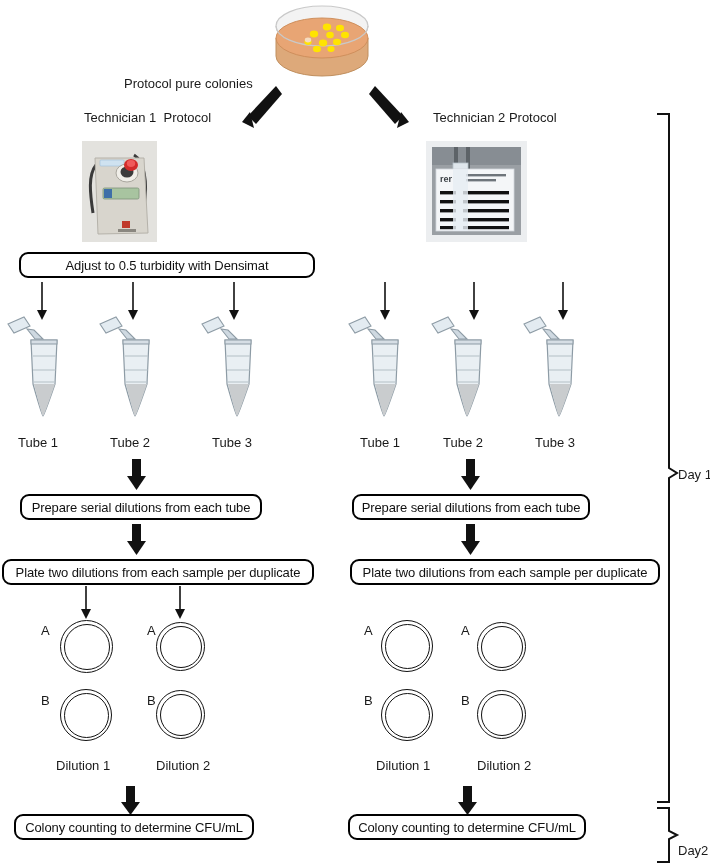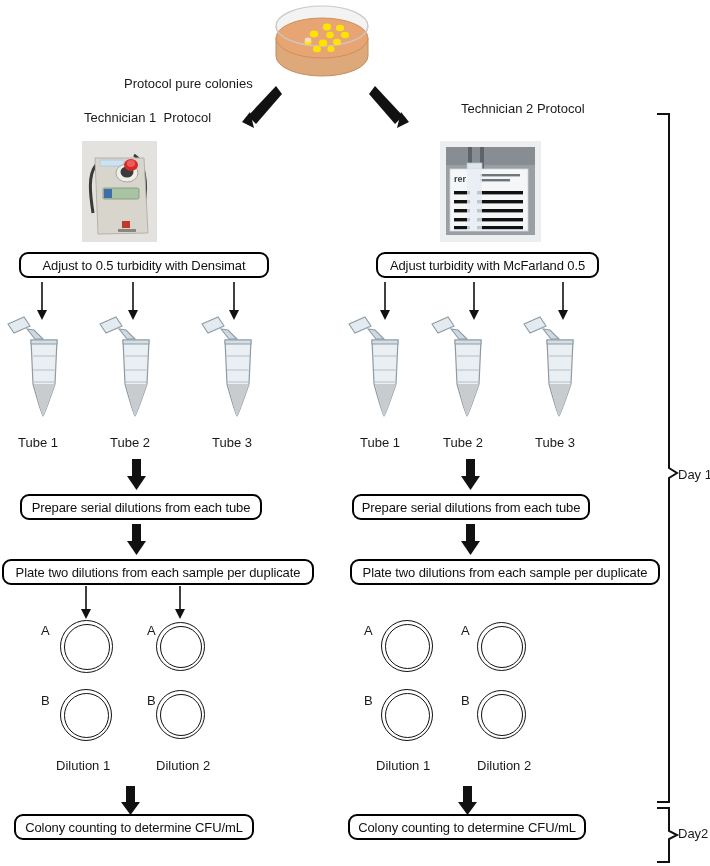--- a/index.html
+++ b/index.html
@@ -107,21 +107,21 @@
     </svg>
   </div>
   <div class="abs" style="left:365px; top:82px;">
     <svg width="50" height="50" viewBox="0 0 50 50">
       <path d="M10 4 L4 12 L30 42 L38 34 Z" fill="#111"></path>
       <path d="M32 46 L44 40 L36 30 Z" fill="#111"></path>
     </svg>
   </div>
 
   <div class="abs lbl" style="left:84px; top:111px;">Technician 1  Protocol</div>
-  <div class="abs lbl" style="left:433px; top:102px;margin-left:28px;">Technician 2 Protocol</div>
+  <div class="abs lbl" style="left:433px; top:111px;">Technician 2 Protocol</div>
 
   <div class="abs" style="left:82px; top:141px;">
     <svg width="75" height="101" viewBox="0 0 75 101">
       <rect x="0" y="0" width="75" height="101" fill="#e3e2de"></rect>
 
       <path d="M14 24 C6 34 8 52 11 72" fill="none" stroke="#3a3a3a" stroke-width="3"></path>
       <path d="M52 14 C62 20 66 40 62 66" fill="none" stroke="#3a3a3a" stroke-width="3"></path>
 
       <path d="M13 17 L62 17 L66 92 L16 93 Z" fill="#d8d5cd" stroke="#b5b2aa" stroke-width="1"></path>
 
@@ -133,21 +133,21 @@
       <ellipse cx="49" cy="22.5" rx="4.2" ry="3.4" fill="#ef5a5a"></ellipse>
 
       <rect x="21" y="47" width="36" height="11" rx="1.5" fill="#a8c4a0" stroke="#7d937a" stroke-width="0.8"></rect>
       <rect x="22" y="48" width="8" height="9" fill="#3f6fa8"></rect>
 
       <rect x="40" y="80" width="8" height="7" fill="#c0392b"></rect>
       <rect x="36" y="88" width="18" height="3" fill="#8a8780"></rect>
     </svg>
   </div>
 
-  <div class="abs" style="left:440px; top:141px;">
+  <div class="abs" style="left:426px; top:141px;">
     <svg width="101" height="101" viewBox="0 0 101 101">
       <rect x="0" y="0" width="101" height="101" fill="#eceef0"></rect>
 
       <rect x="6" y="6" width="89" height="88" fill="#9a9fa4"></rect>
       <rect x="6" y="6" width="89" height="18" fill="#878d93"></rect>
 
       <rect x="28" y="6" width="4" height="26" fill="#5d6368"></rect>
       <rect x="40" y="6" width="4" height="26" fill="#5d6368"></rect>
 
       <rect x="27" y="22" width="15" height="24" fill="#dfe6ec" stroke="#b7c2cb" stroke-width="0.8"></rect>
@@ -169,22 +169,21 @@
         <rect x="14" y="77" width="16" height="3.4"></rect>
           <rect x="37" y="77" width="46" height="3.4"></rect>
         <rect x="14" y="85" width="16" height="3.2"></rect>
           <rect x="37" y="85" width="46" height="3.2"></rect>
       </g>
 
       <rect x="27" y="28" width="15" height="62" fill="#e6edf3" opacity="0.82"></rect>
     </svg>
   </div>
 
-  <div class="abs box" style="left:19px; top:252px; width:250px; height:26px;">Adjust to 0.5 turbidity with Densimat</div>
-  <div class="abs box" style="left:376px; top:252px; width:223px; height:26px;">Adjust turbidity with McFarland 0.5</div>
+  <div class="abs box" style="left:19px; top:252px; width:296px; height:26px;">Adjust to 0.5 turbidity with Densimat</div>
 
   <div class="abs" style="left:30px; top:282px;">
     <svg width="24" height="40" viewBox="0 0 24 40">
       <line x1="12" y1="0" x2="12" y2="30" stroke="#111" stroke-width="1.6"></line>
       <path d="M12 38 L7 28 L17 28 Z" fill="#111"></path>
     </svg>
   </div>
   <div class="abs" style="left:121px; top:282px;">
     <svg width="24" height="40" viewBox="0 0 24 40">
       <line x1="12" y1="0" x2="12" y2="30" stroke="#111" stroke-width="1.6"></line>
@@ -420,15 +419,15 @@
       <path d="M2 2 L14 2 L14 356 L22 361 L14 366 L14 690 L2 690" fill="none" stroke="#111" stroke-width="2"></path>
     </svg>
   </div>
   <div class="abs lbl lbl-day" style="left:678px; top:468px;">Day 1</div>
 
   <div class="abs" style="left:655px; top:806px;">
     <svg width="30" height="58" viewBox="0 0 30 58">
       <path d="M2 2 L14 2 L14 25 L22 29 L14 33 L14 56 L2 56" fill="none" stroke="#111" stroke-width="2"></path>
     </svg>
   </div>
-  <div class="abs lbl lbl-day" style="left:678px; top:827px;">Day2</div>
+  <div class="abs lbl lbl-day" style="left:678px; top:844px;">Day2</div>
 
 </div>
 
 </body></html>

